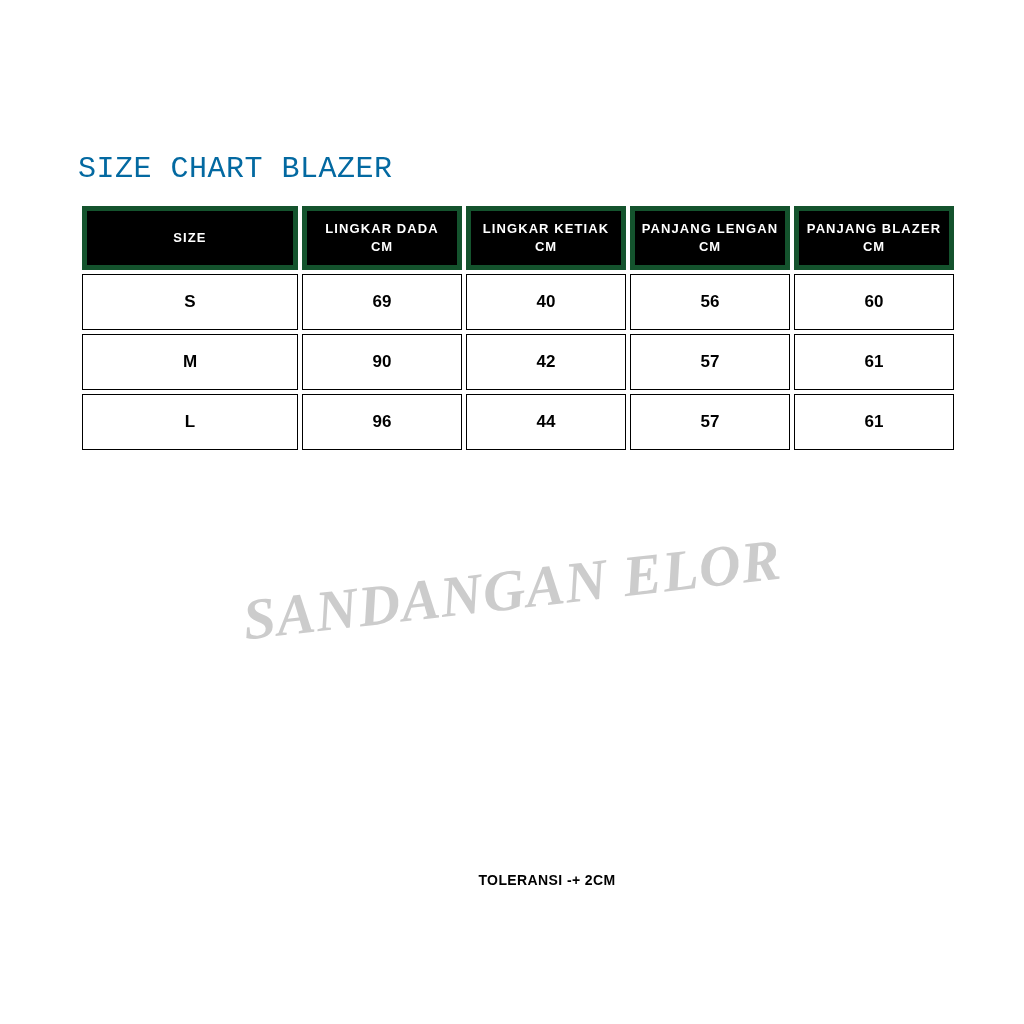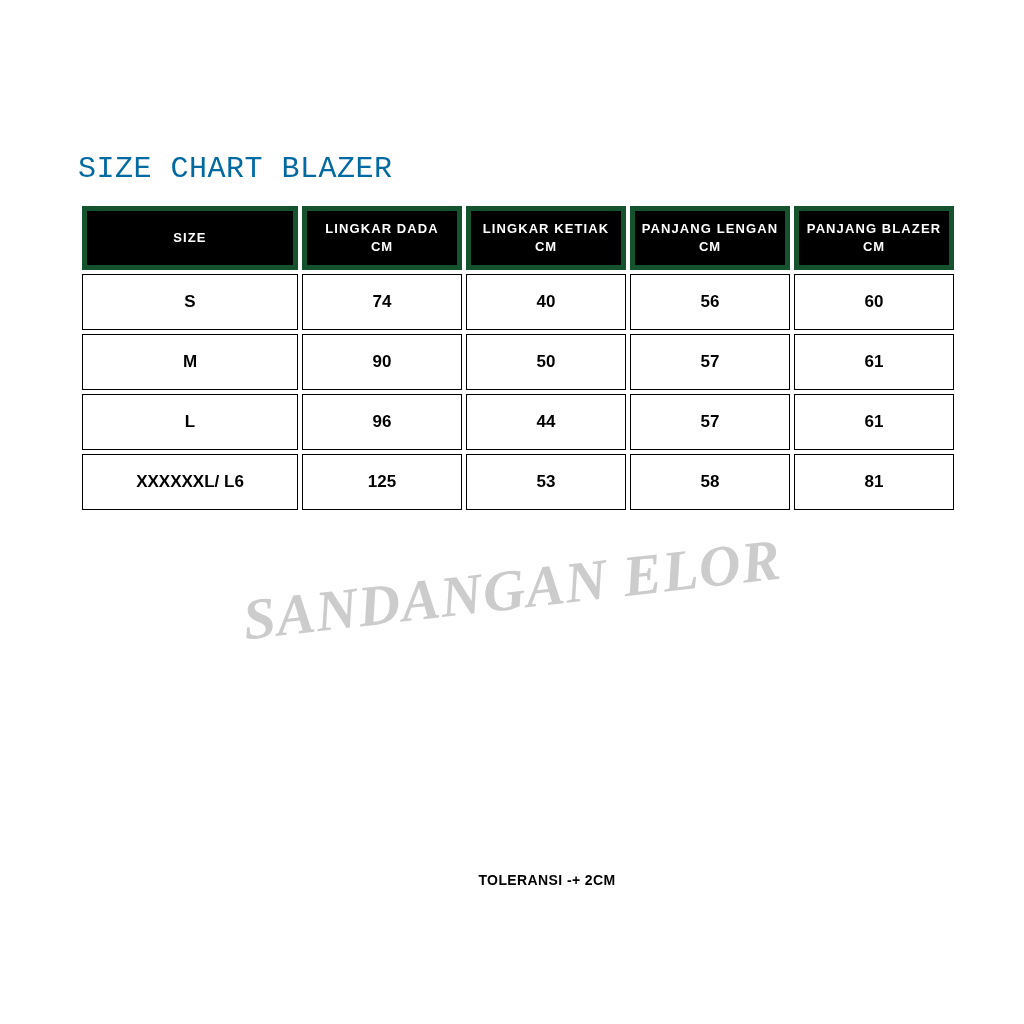--- a/index.html
+++ b/index.html
@@ -155,45 +155,38 @@
           </th>
           <th>
             <span class="hdr-main">PANJANG BLAZER</span>
             <span class="hdr-unit">CM</span>
           </th>
         </tr>
       </thead>
       <tbody>
         <tr>
           <td class="size-cell">S</td>
-          <td>74</td>
+          <td>69</td>
           <td>40</td>
           <td>56</td>
           <td>60</td>
         </tr>
         <tr>
           <td class="size-cell">M</td>
           <td>90</td>
-          <td>50</td>
+          <td>42</td>
           <td>57</td>
           <td>61</td>
         </tr>
         <tr>
           <td class="size-cell">L</td>
           <td>96</td>
           <td>44</td>
           <td>57</td>
           <td>61</td>
-        </tr>
-        <tr>
-          <td class="size-cell">XXXXXXL/ L6</td>
-          <td>125</td>
-          <td>53</td>
-          <td>58</td>
-          <td>81</td>
         </tr>
       </tbody>
     </table>
   </div>
 
   <div class="tolerance">TOLERANSI -+ 2CM</div>
 
   <div class="watermark">
     <span>SANDANGAN ELOR</span>
   </div>

